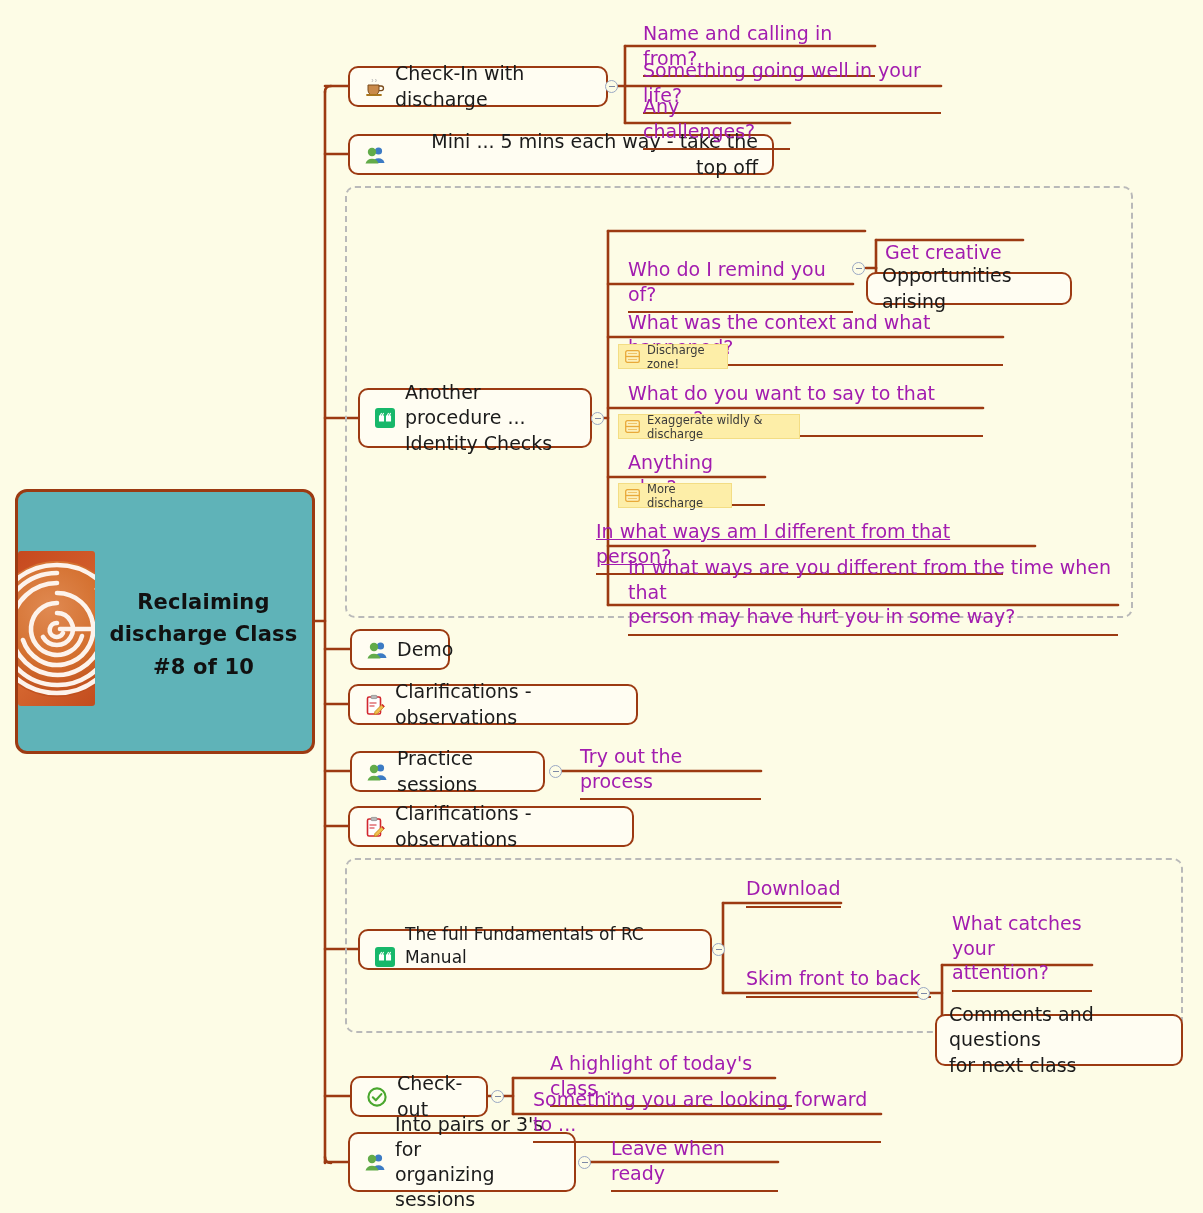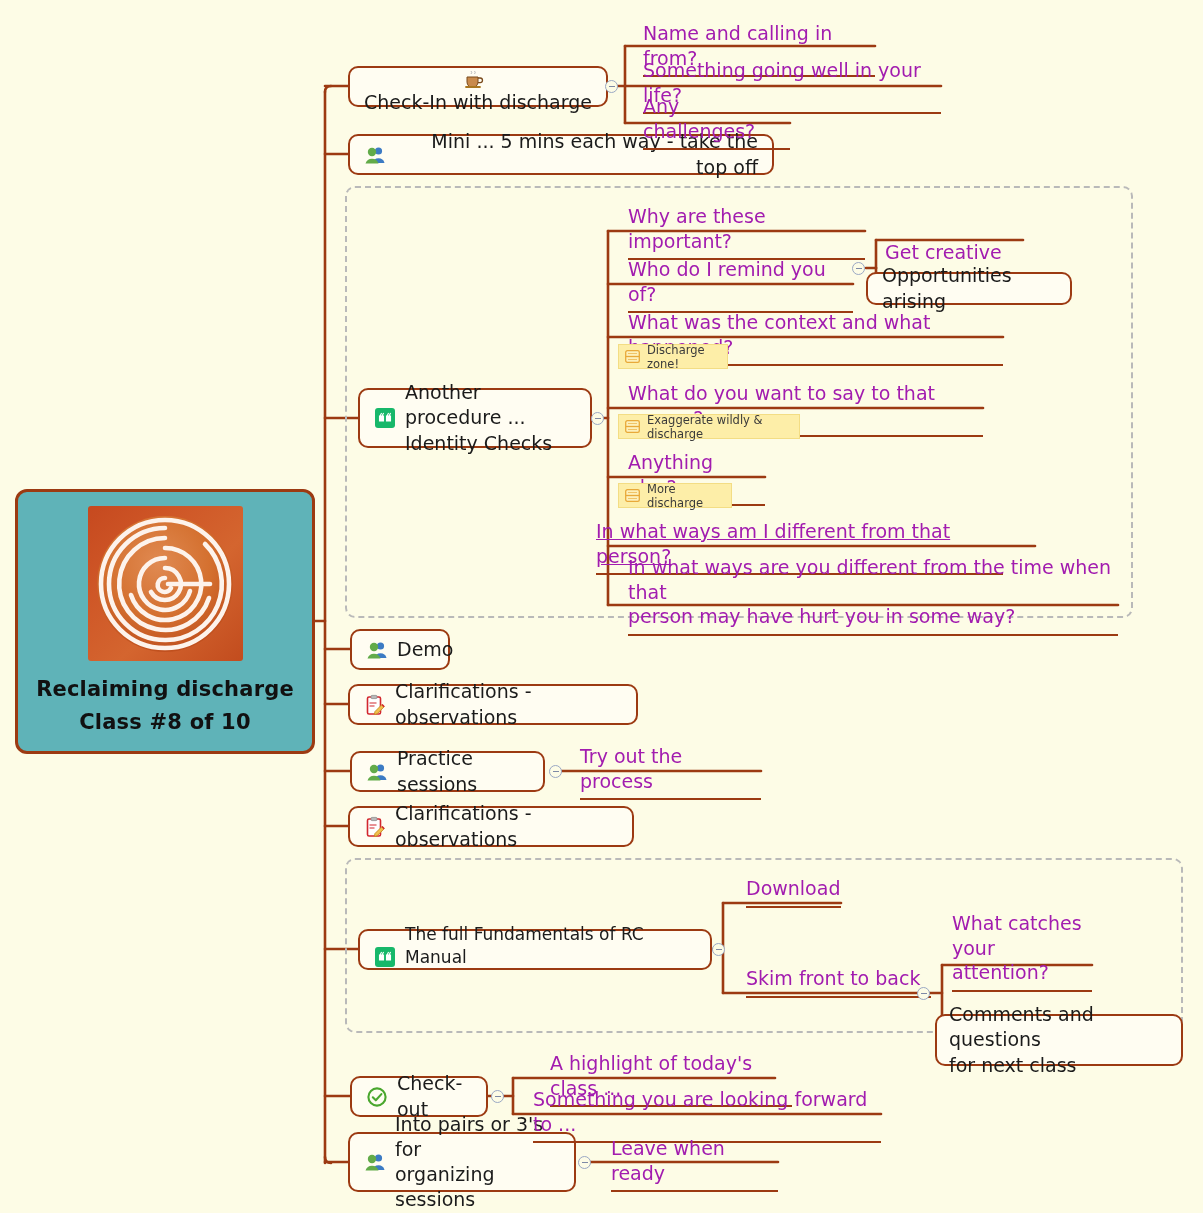--- a/index.html
+++ b/index.html
@@ -33,21 +33,20 @@
     position: absolute;
     left: 15px;
     top: 489px;
     width: 300px;
     height: 265px;
     background: #5fb3b8;
     border: 3px solid #9c3a12;
     border-radius: 12px;
     box-sizing: border-box;
     display: flex;
-    flex-direction: column;
     align-items: center;
     justify-content: flex-start;
     padding-top: 14px;
   }
   .root-image {
     width: 155px;
     height: 155px;
     border-radius: 3px;
     position: relative;
     overflow: hidden;
@@ -266,21 +265,21 @@
         </g>
       </svg>
     </div>
     <div class="root-title">Reclaiming discharge
 Class #8 of 10</div>
   </div>
 
   <div class="dashed-group" style="left:345px; top:186px; width:788px; height:432px;"></div>
   <div class="dashed-group" style="left:345px; top:858px; width:838px; height:175px;"></div>
 
-  <div class="node-box" style="left:348px; top:66px; width:260px; height:41px;flex-direction:column;">
+  <div class="node-box" style="left:348px; top:66px; width:260px; height:41px;">
     <span class="node-ico">
       <svg width="22" height="22" viewBox="0 0 22 22">
         <path d="M4 9 h11 v5 a5.5 5.5 0 0 1 -11 0 z" fill="#c98a4b" stroke="#7a4a1c" stroke-width="1"></path>
         <path d="M15 10 h2.2 a2.3 2.3 0 0 1 0 4.6 H15" fill="none" stroke="#7a4a1c" stroke-width="1.3"></path>
         <path d="M3 19 h14" stroke="#a9761f" stroke-width="1.8" stroke-linecap="round"></path>
         <path d="M8 6 q1.5 -1.5 0 -3 M11.5 6 q1.5 -1.5 0 -3" stroke="#bbb" stroke-width="1" fill="none"></path>
       </svg>
     </span>
     <span class="node-label">Check-In with discharge</span>
   </div>
@@ -396,21 +395,20 @@
     </span>
     <span class="node-label">Into pairs or 3's for
 organizing sessions</span>
   </div>
   <div class="toggle" style="left:578px; top:1156px;"></div>
 
   <div class="leaf" style="left:643px; top:21px; width:232px;">Name and calling in from?</div>
   <div class="leaf" style="left:643px; top:58px; width:298px;">Something going well in your life?</div>
   <div class="leaf" style="left:643px; top:94px; width:147px;">Any challenges?</div>
 
-  <div class="leaf" style="left:628px; top:204px; width:237px;">Why are these important?</div>
   <div class="leaf" style="left:628px; top:257px; width:225px;">Who do I remind you of?</div>
   <div class="toggle" style="left:852px; top:262px;"></div>
 
   <div class="leaf" style="left:885px; top:240px; width:138px;">Get creative ...</div>
   <div class="node-box" style="left:866px; top:272px; width:206px; height:33px; font-size:19px; padding:0 14px;">
     <span class="node-label">Opportunities arising</span>
   </div>
 
   <div class="leaf" style="left:628px; top:310px; width:375px;">What was the context and what happened?</div>
 

